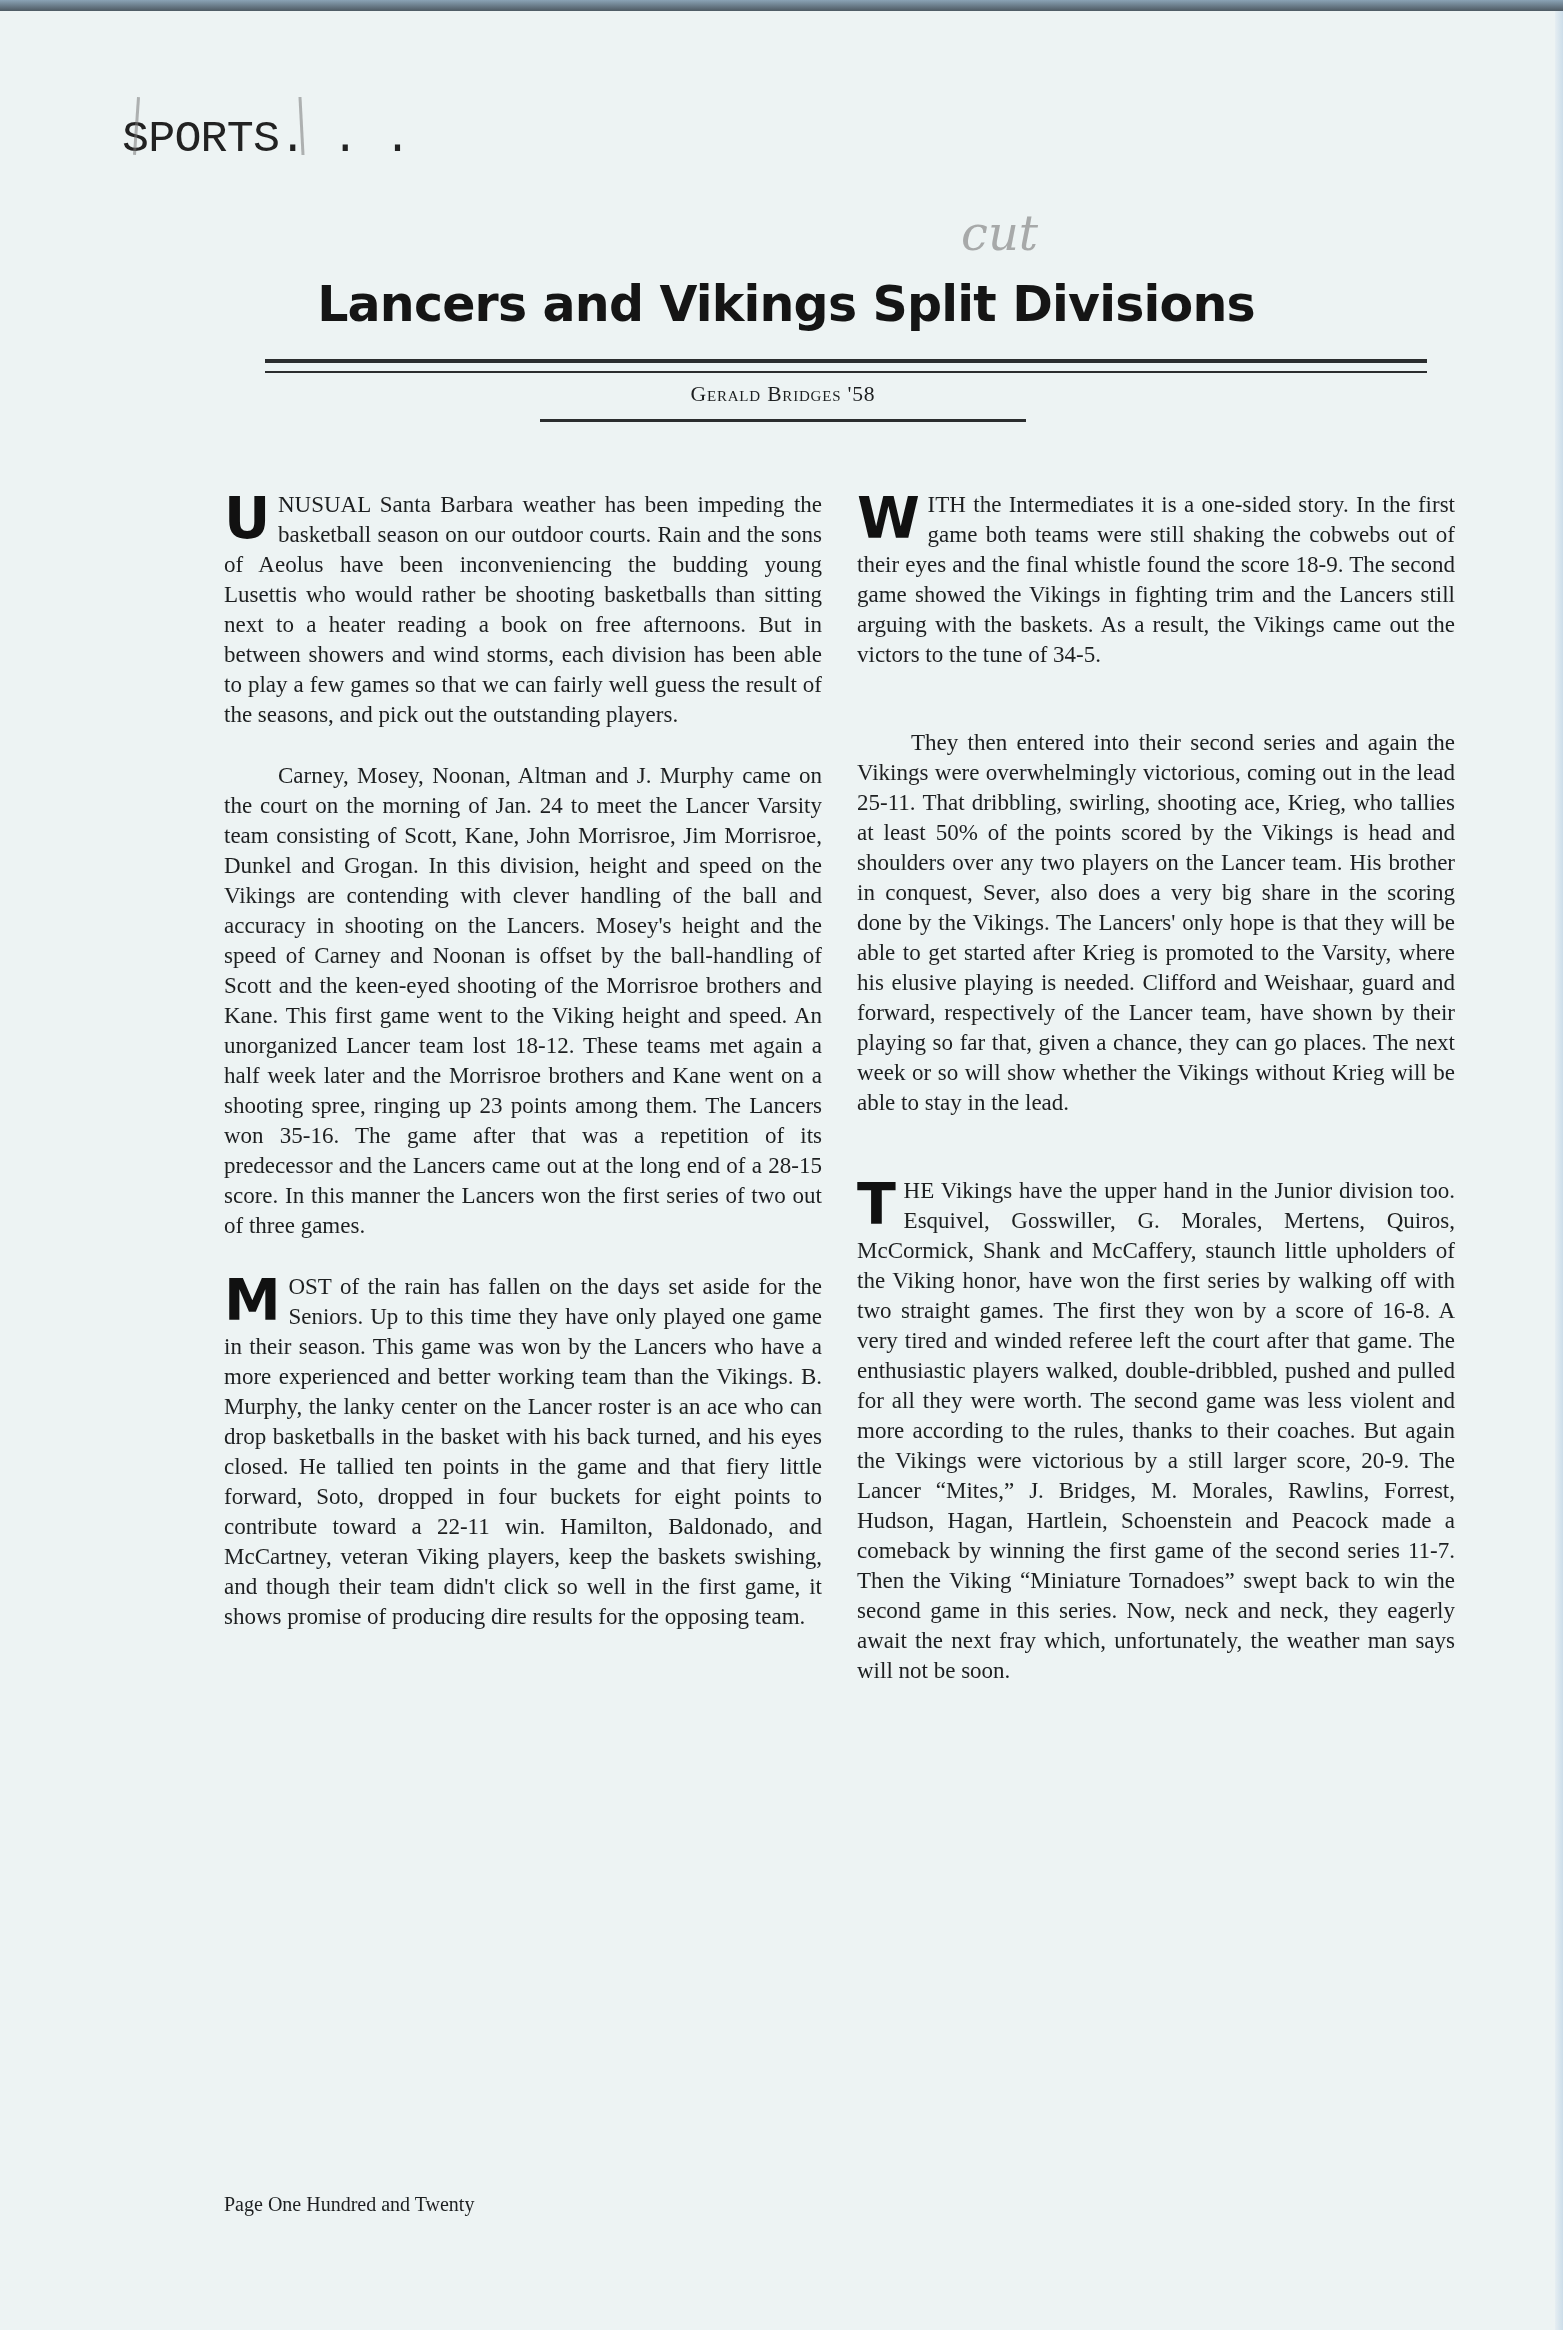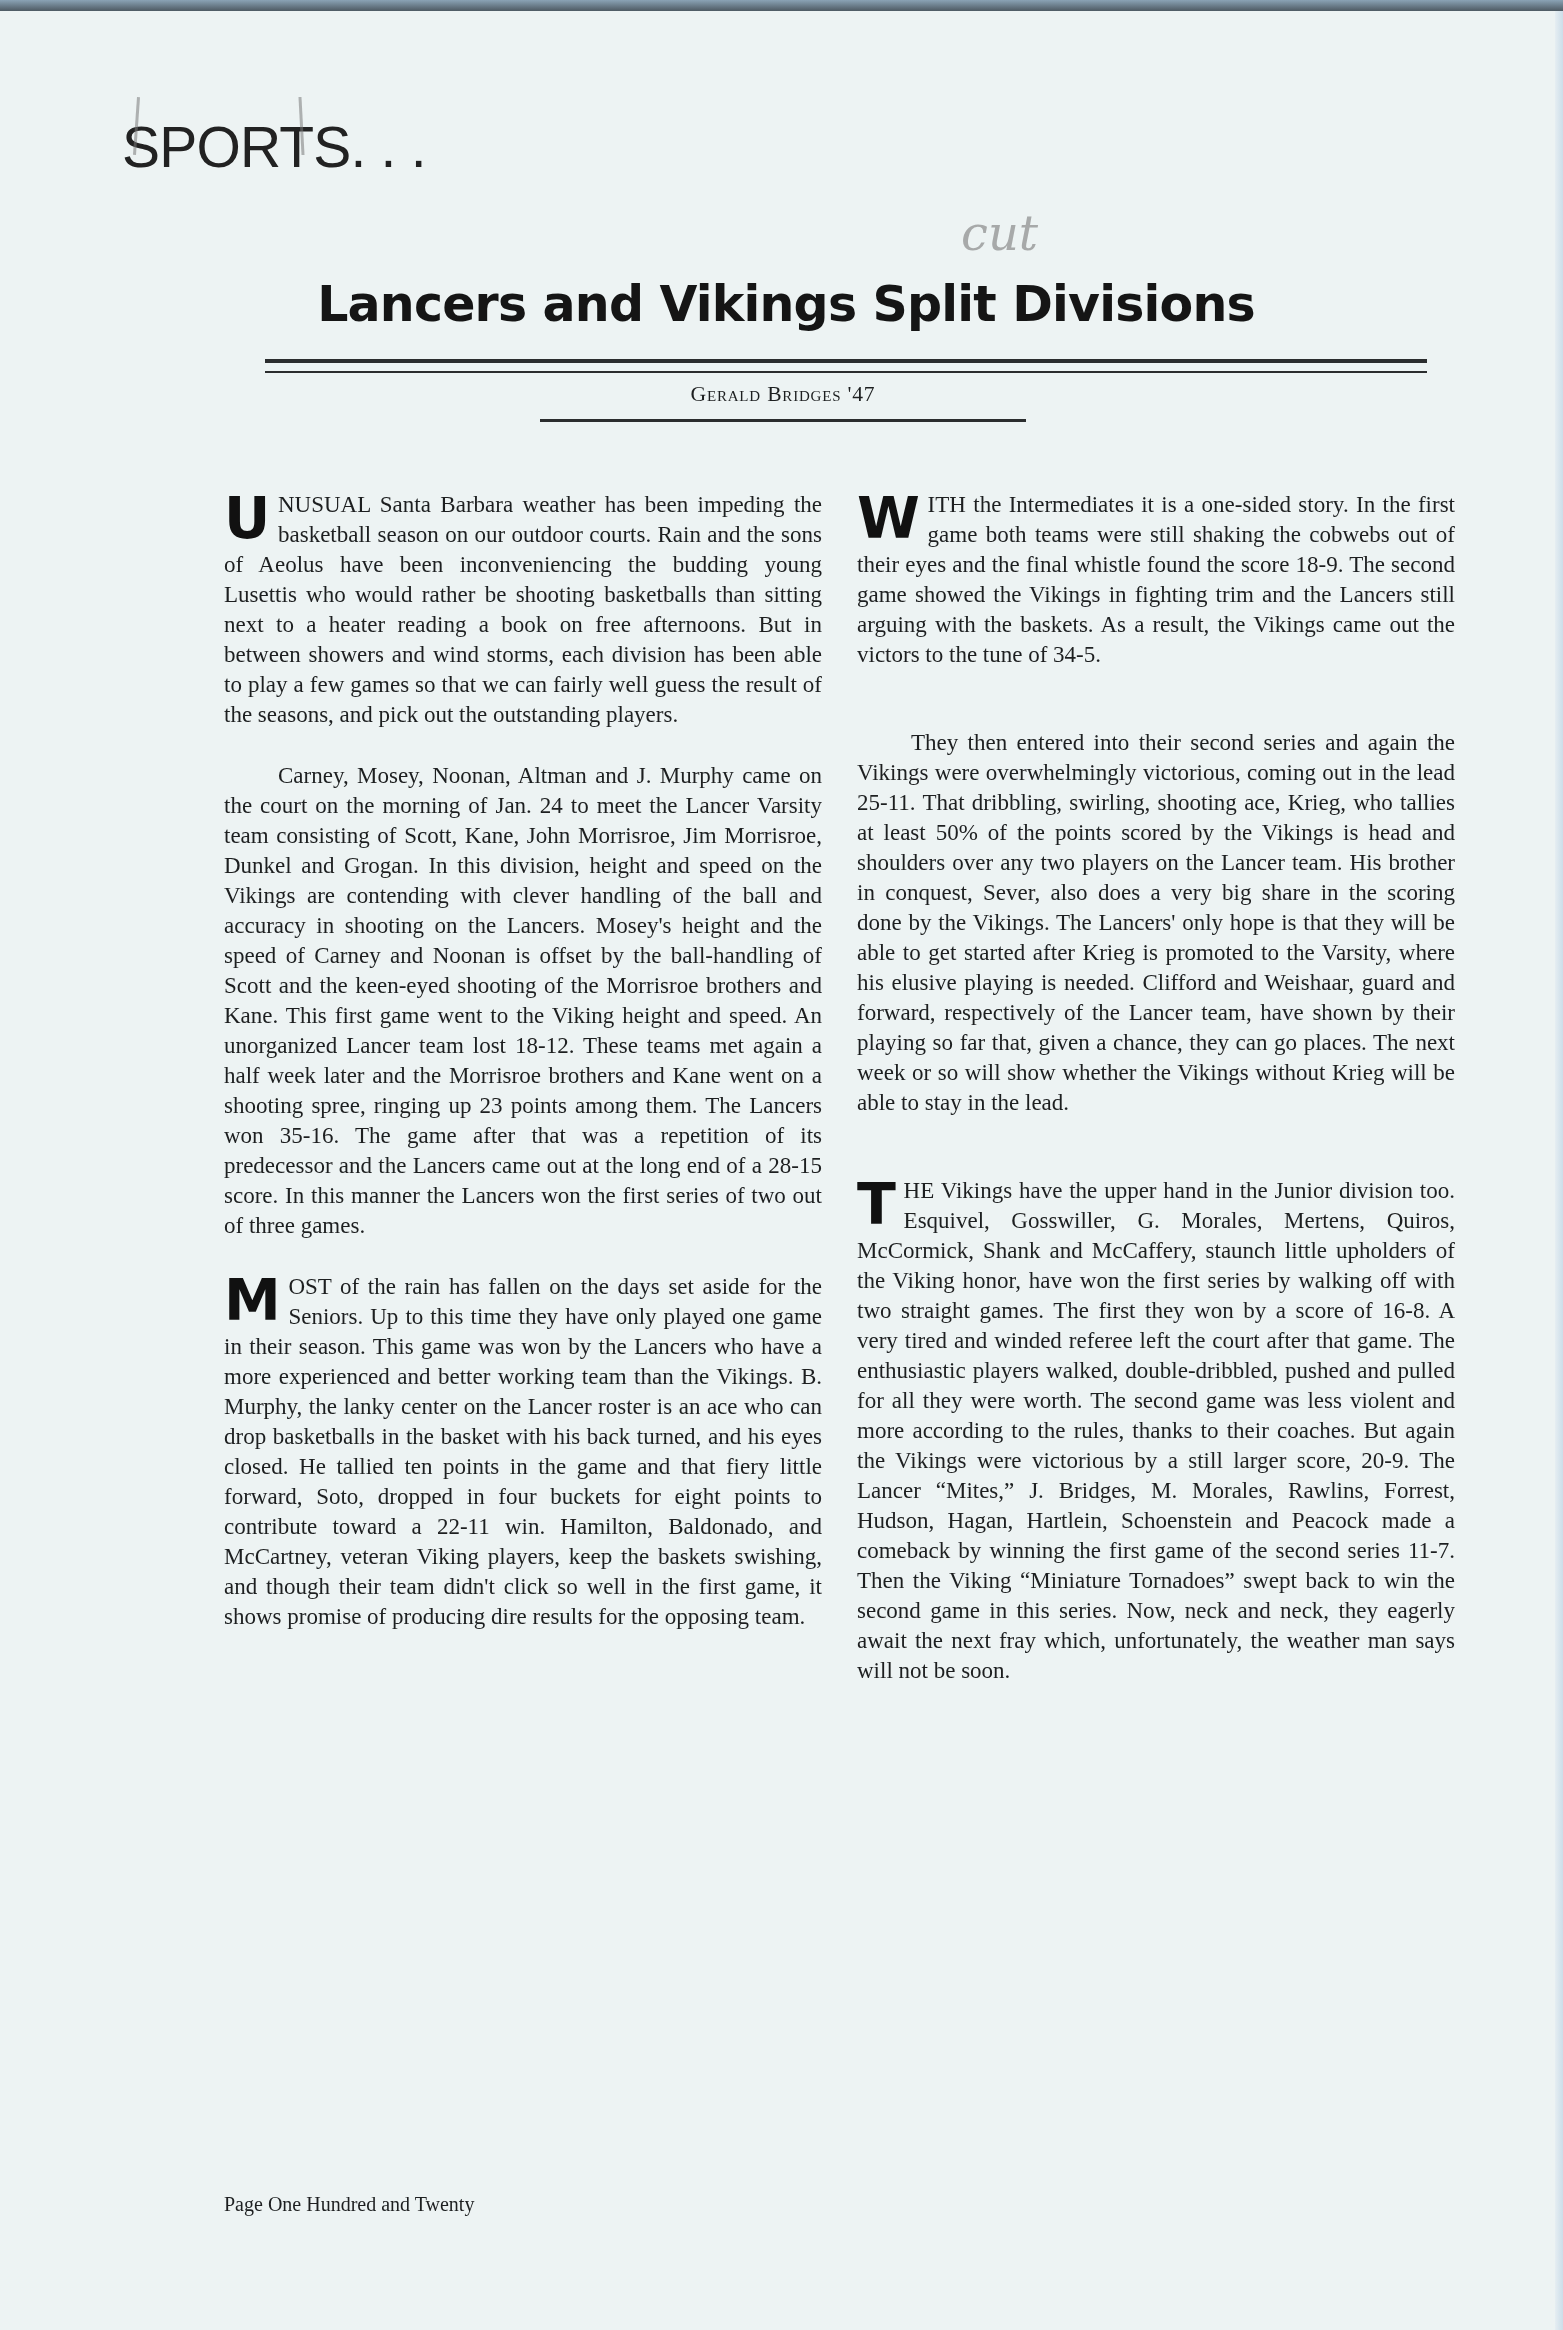--- a/index.html
+++ b/index.html
@@ -13,22 +13,22 @@
   .top-edge {
     position: absolute; left: 0; top: 0; width: 1564px; height: 10.8px;
     background: linear-gradient(#8aa3b5, #4e5a63);
   }
   .right-edge {
     position: absolute; right: 0; top: 10.8px; width: 9.3px; height: 2319px;
     background: linear-gradient(90deg, #e6eef2, #c9dbe8);
   }
   .section-label {
     position: absolute; left: 122px; top: 114px;
-    font-family: Liberation Sans, sans-serif;
-    font-size: 57px; letter-spacing: -0.8px; color: #222;
+    font-family: Liberation Mono, monospace;
+    font-size: 45px; letter-spacing: -0.8px; color: #222;
   }
   .pencil-mark {
     position: absolute; background: rgba(120,120,120,0.55); width: 3.1px;
   }
   .pencil-cut {
     position: absolute; left: 961px; top: 205px;
     font-family: "DejaVu Serif", serif; font-style: italic;
     font-size: 48px; color: rgba(120,120,120,0.6);
   }
   .headline {
@@ -71,21 +71,21 @@
 
 <div class="section-label">SPORTS. . .</div>
 <div class="pencil-mark" style="left:135px; top:97px; height:58px; transform:rotate(4deg);"></div>
 <div class="pencil-mark" style="left:300px; top:97px; height:58px; transform:rotate(-3deg);"></div>
 <div class="pencil-cut">cut</div>
 
 <div class="headline">Lancers and Vikings Split Divisions</div>
 
 <div class="rule" style="left:265px; top:359px; width:1162px; height:3.9px;"></div>
 <div class="rule" style="left:265px; top:371px; width:1162px; height:2.3px;"></div>
-<div class="byline">Gerald Bridges '47</div>
+<div class="byline">Gerald Bridges '58</div>
 <div class="rule" style="left:540px; top:419px; width:486px; height:3.1px;"></div>
 
 <div class="column col-left">
   <p class="para">
     <span class="dropcap">U</span>
     <span>NUSUAL Santa Barbara weather has been impeding the basketball season on our outdoor courts. Rain and the sons of Aeolus have been inconveniencing the budding young Lusettis who would rather be shooting basketballs than sitting next to a heater reading a book on free afternoons. But in between showers and wind storms, each division has been able to play a few games so that we can fairly well guess the result of the seasons, and pick out the outstanding players.</span>
   </p>
   <div class="gap"></div>
   <p class="para indent">Carney, Mosey, Noonan, Altman and J. Murphy came on the court on the morning of Jan. 24 to meet the Lancer Varsity team consisting of Scott, Kane, John Morrisroe, Jim Morrisroe, Dunkel and Grogan. In this division, height and speed on the Vikings are contending with clever handling of the ball and accuracy in shooting on the Lancers. Mosey's height and the speed of Carney and Noonan is offset by the ball-handling of Scott and the keen-eyed shooting of the Morrisroe brothers and Kane. This first game went to the Viking height and speed. An unorganized Lancer team lost 18-12. These teams met again a half week later and the Morrisroe brothers and Kane went on a shooting spree, ringing up 23 points among them. The Lancers won 35-16. The game after that was a repetition of its predecessor and the Lancers came out at the long end of a 28-15 score. In this manner the Lancers won the first series of two out of three games.</p>
   <div class="gap"></div>

